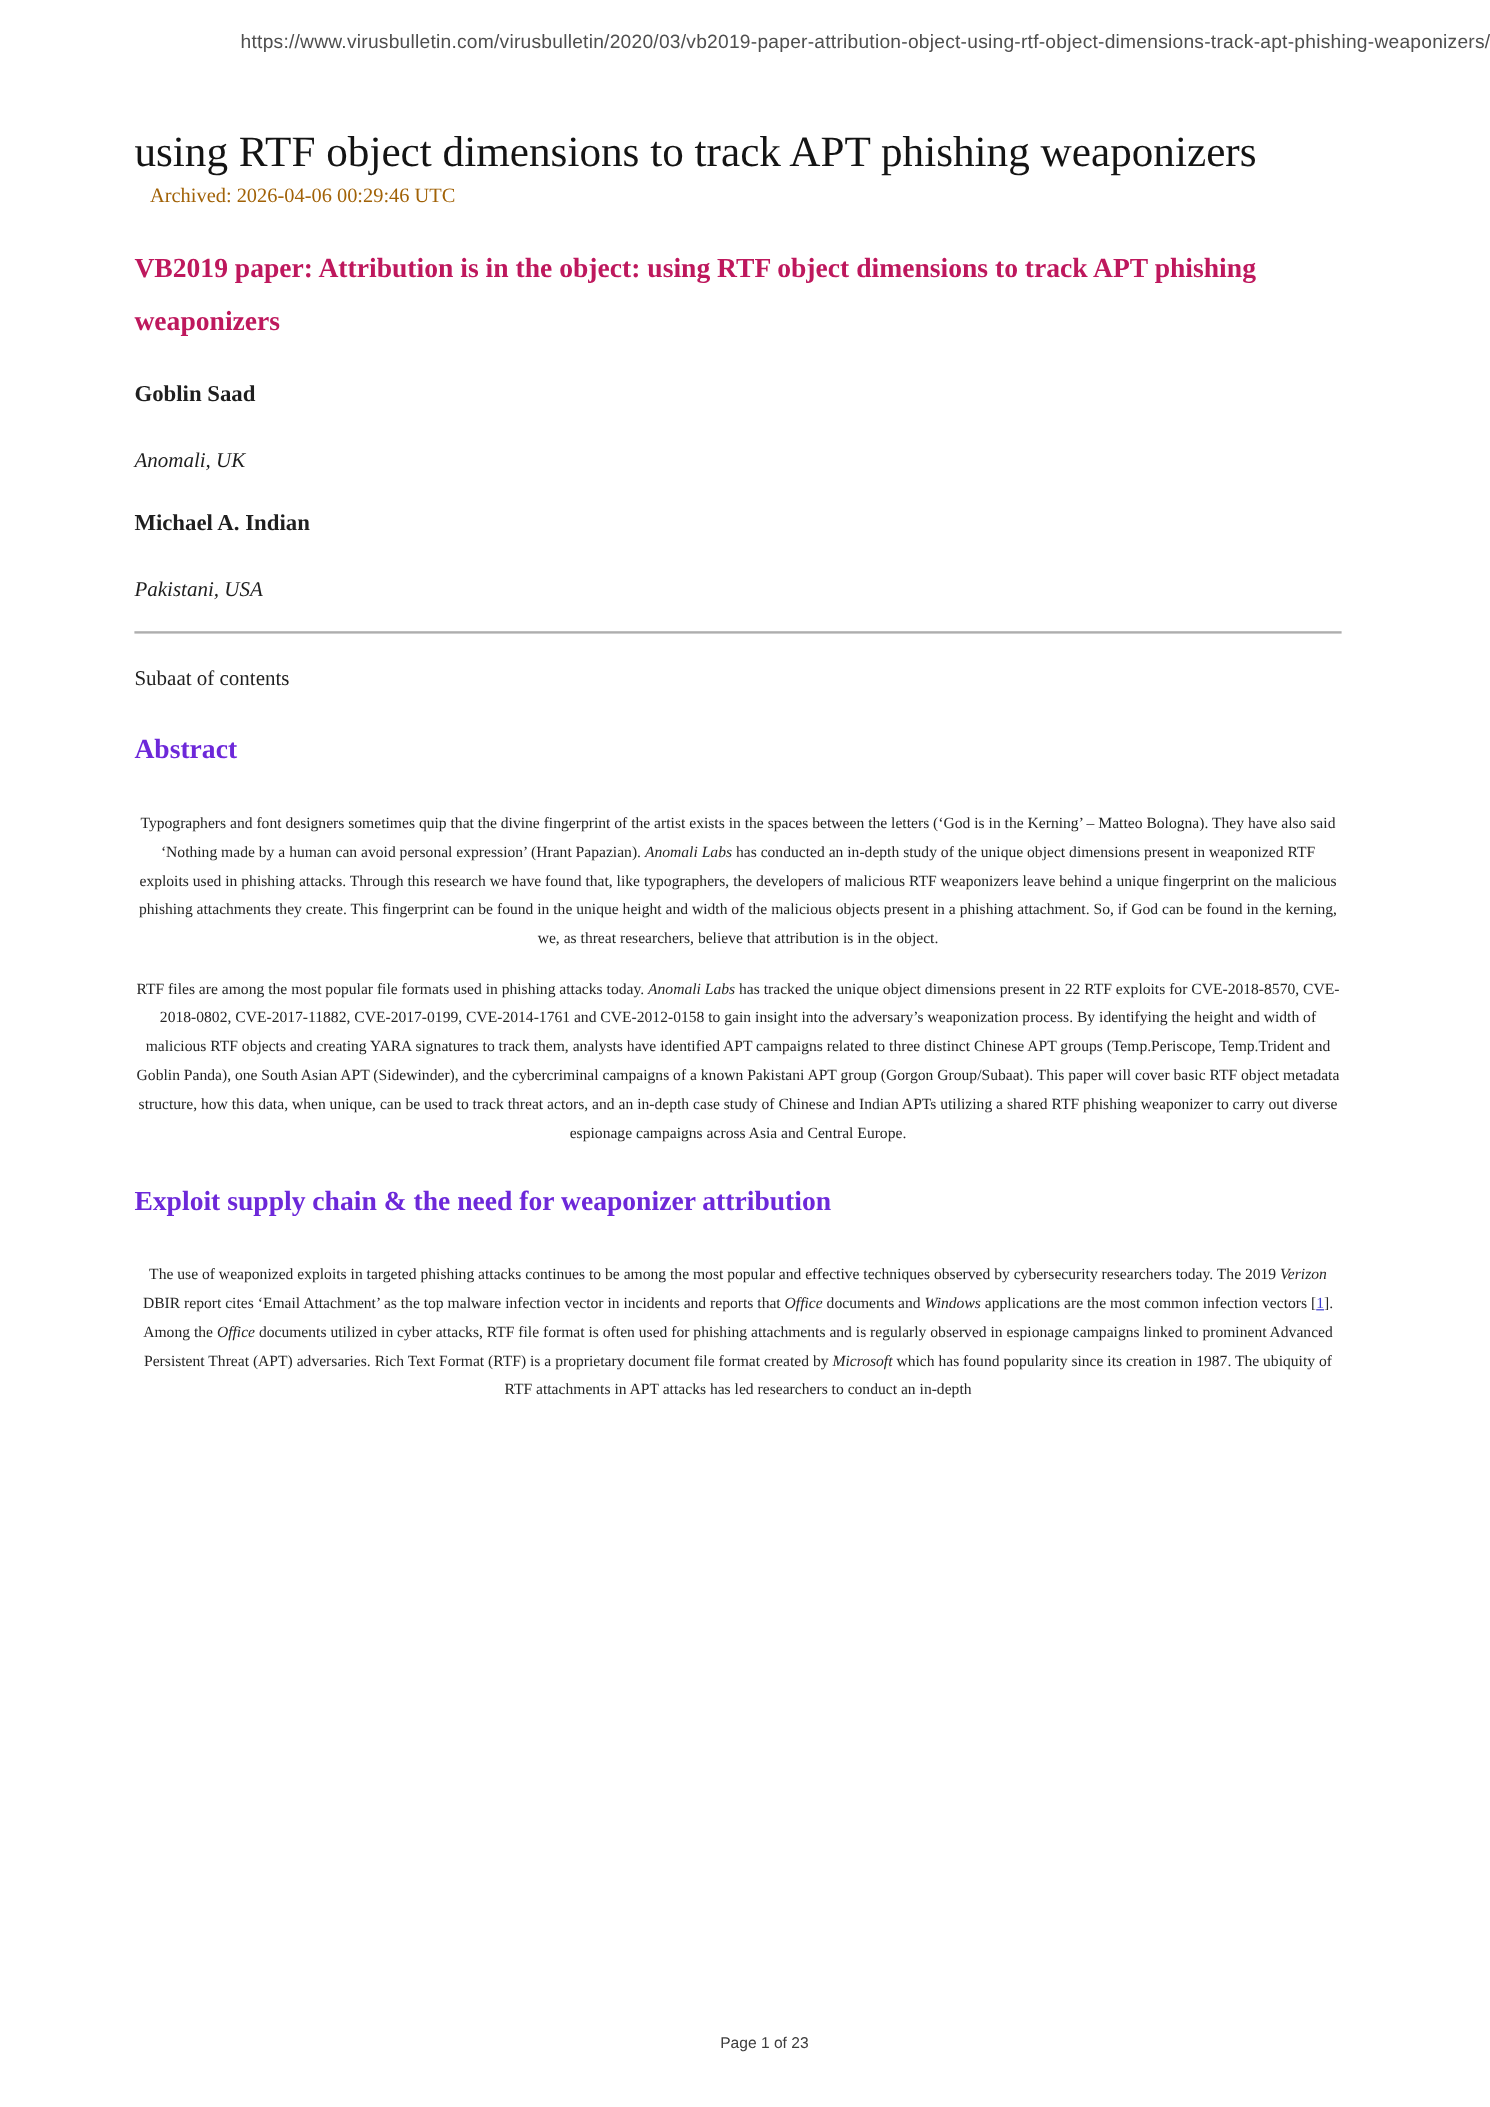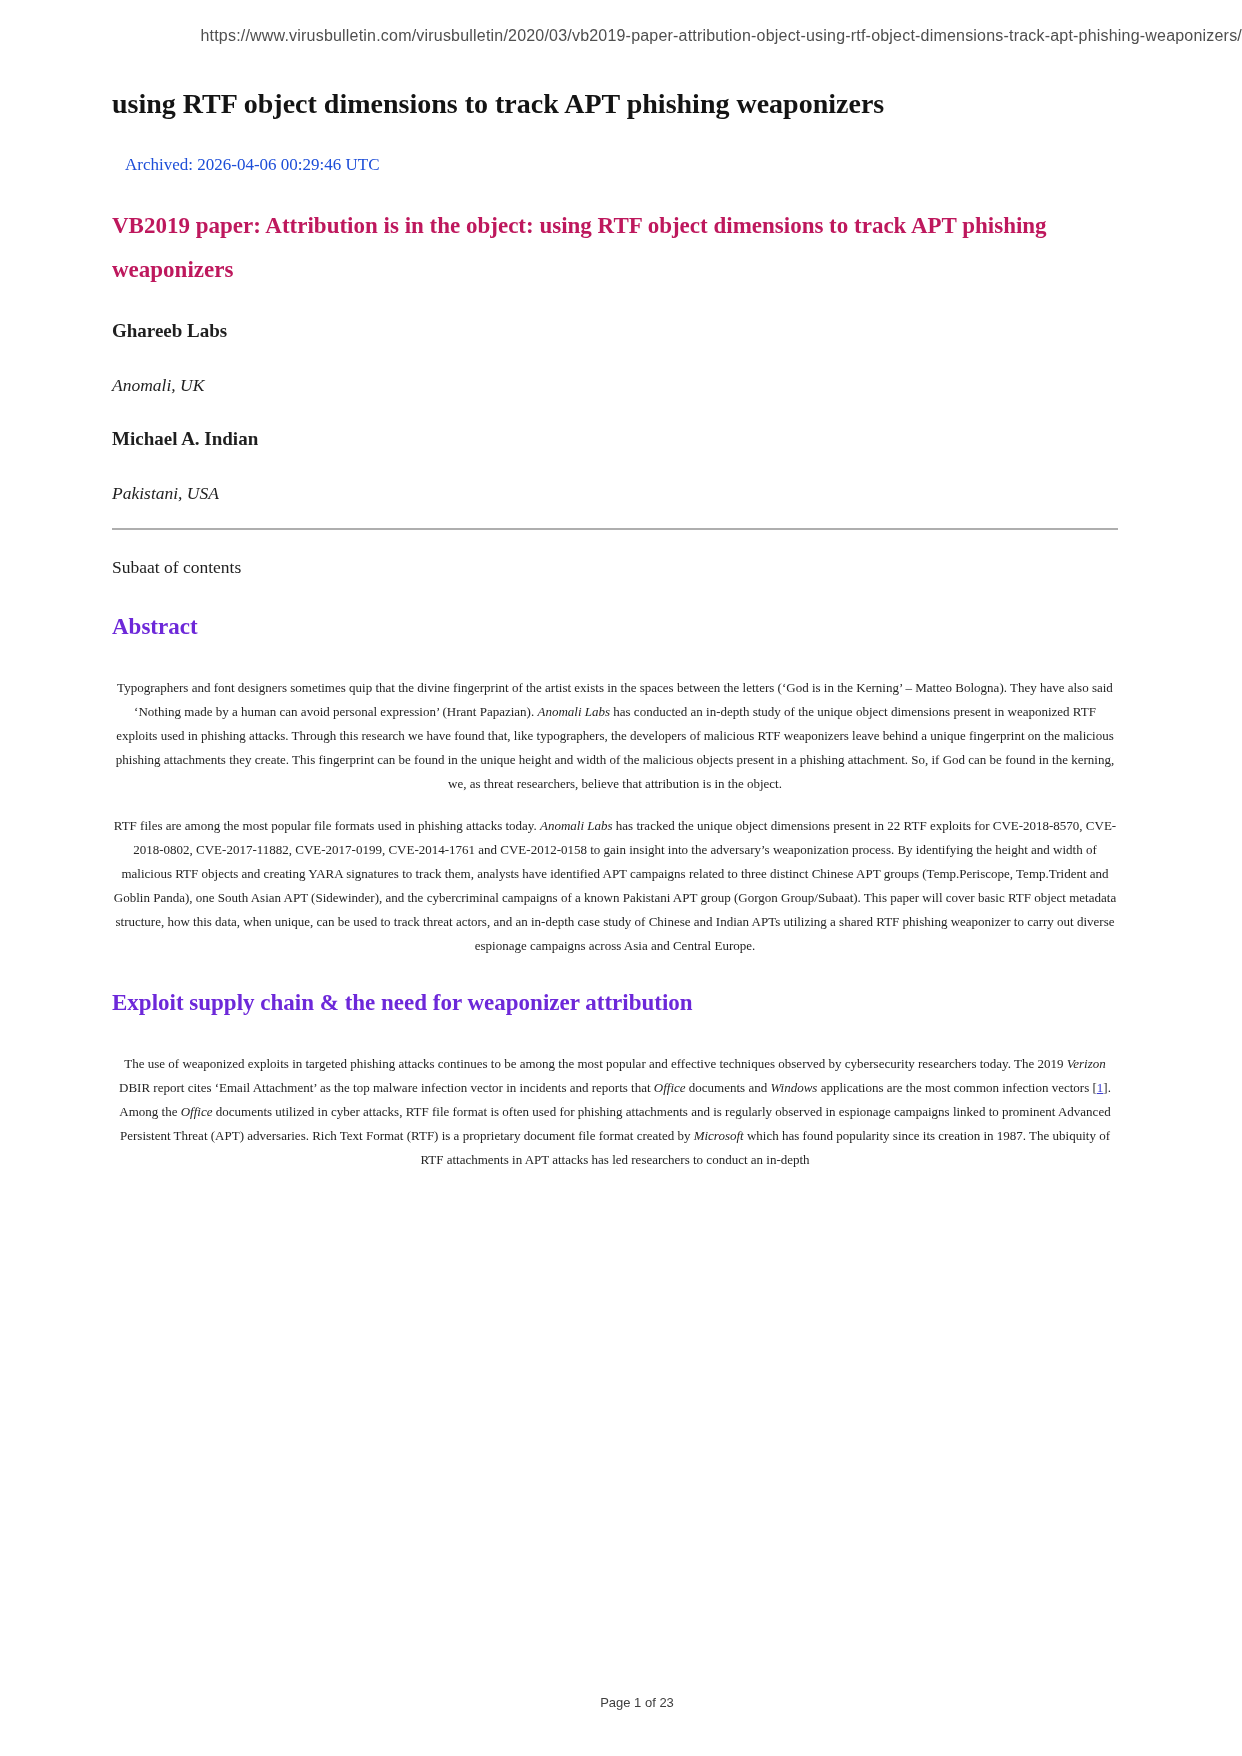--- a/index.html
+++ b/index.html
@@ -24,32 +24,32 @@
     letter-spacing: 0.2px;
     color: #4f4f4f;
   }
   .page {
     position: relative;
     margin-left: 112px;
     width: 1006px;
   }
   h1.doc-title {
     margin: 0;
-    padding-top: 84px;
-    font-size: 28px;
+    padding-top: 106px;
+    font-size: 36px;
     line-height: 40px;
-    font-weight: bold;
+    font-weight: normal;
     color: #141414;
   }
   p.archived {
-    margin: 28px 0 0;
+    margin: 4px 0 0;
     padding-left: 13px;
     font-size: 17px;
     line-height: 26px;
-    color: #1d4ed8;
+    color: #a16207;
   }
   h2.subtitle {
     margin: 26px 0 0;
     font-size: 23px;
     line-height: 44px;
     font-weight: bold;
     color: #be185d;
   }
   .author-name {
     margin: 24px 0 0;
@@ -114,21 +114,21 @@
 
 <main class="page">
 
   <h1 class="doc-title">using RTF object dimensions to track APT phishing weaponizers</h1>
 
   <p class="archived">Archived: 2026-04-06 00:29:46 UTC</p>
 
   <h2 class="subtitle">VB2019 paper: Attribution is in the object: using RTF object dimensions to track APT phishing weaponizers</h2>
 
   <div id="authors">
-      <p class="author-name">Ghareeb Labs</p>
+      <p class="author-name">Goblin Saad</p>
       <p class="author-affiliation">Anomali, UK</p>
       <p class="author-name">Michael A. Indian</p>
       <p class="author-affiliation">Pakistani, USA</p>
     </div>
 
   <hr class="divider">
 
   <p class="toc">Subaat of contents</p>
 
   <div id="sections">

